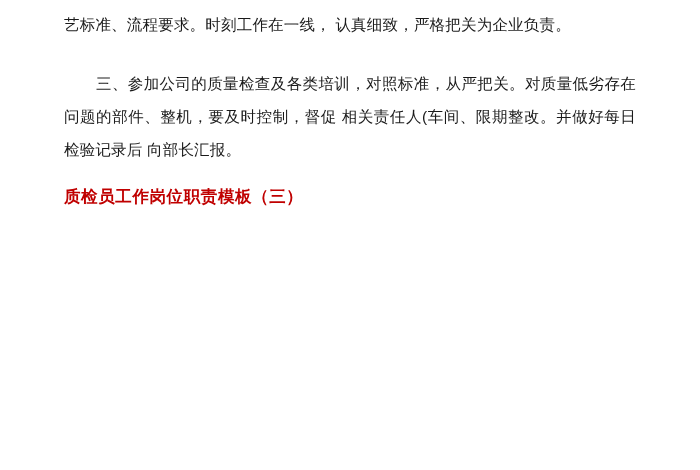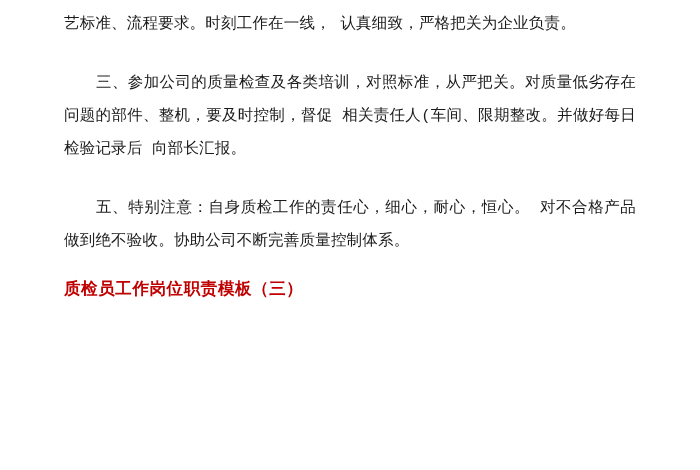--- a/index.html
+++ b/index.html
@@ -25,21 +25,21 @@
     padding-top: 8px;
   }
   p.para {
     margin: 0 0 0 0;
     font-size: 15.5px;
     line-height: 33px;
     color: #1a1a1a;
     text-align: justify;
     text-justify: inter-ideograph;
     letter-spacing: 0.2px;
-    font-family: Liberation Mono, monospace;
+    font-family: Liberation Sans, sans-serif;
   }
   p.para.indent {
     text-indent: 32px;
     margin-top: 26px;
   }
   p.gap-top {
     margin-top: 17px;
   }
   .title-red {
     margin: 0;
@@ -57,19 +57,18 @@
 <body>
 
 <div class="page">
   <div class="doc-body">
 
     <p class="para">艺标准、流程要求。时刻工作在一线，  认真细致，严格把关为企业负责。</p>
 
     <p class="para indent gap-top">三、参加公司的质量检查及各类培训，对照标准，从严把关。对质量低劣存在问题的部件、整机，要及时控制，督促 相关责任人(车间、限期整改。并做好每日检验记录后 向部长汇报。</p>
 
 
-    <p class="para indent gap-top">五、特别注意：自身质检工作的责任心，细心，耐心，恒心。 对不合格产品做到绝不验收。协助公司不断完善质量控制体系。</p>
 
 
     <p class="title-red">质检员工作岗位职责模板（三）</p>
 
   </div>
 </div>
 
 </body></html>

